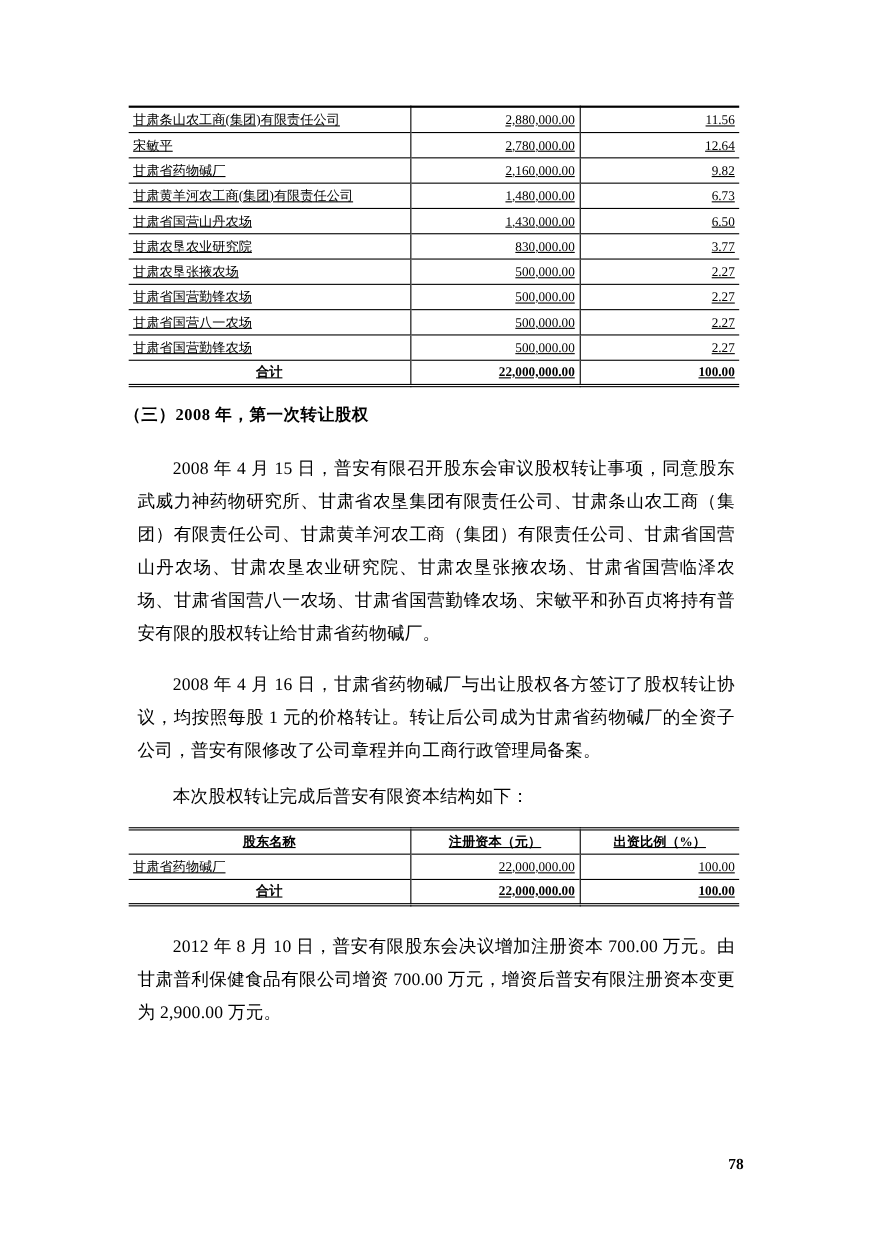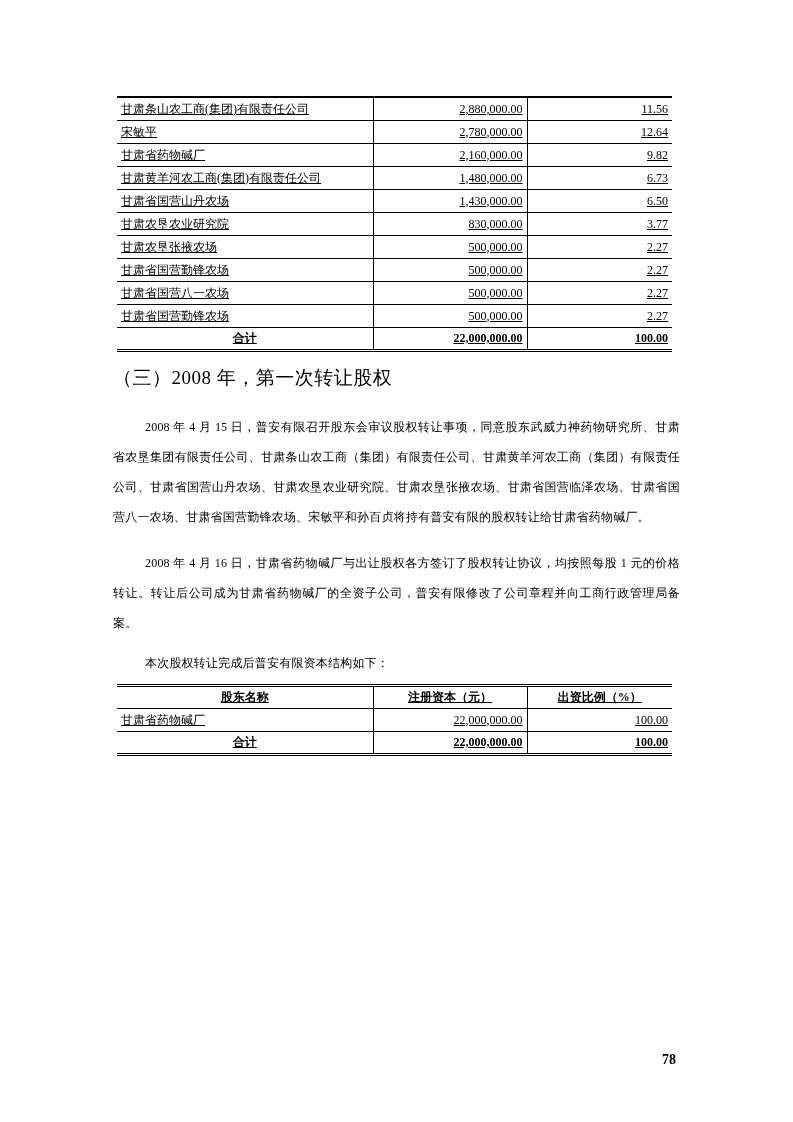--- a/index.html
+++ b/index.html
@@ -53,32 +53,32 @@
   .doc-table th {
     font-weight: bold;
     text-align: center;
   }
   .doc-table .total-row td { font-weight: bold; }
   .doc-table .total-row td:first-child { text-align: center; }
   #table1 { border-top: 2px solid #000; border-bottom: 3px double #000; }
   #table2 { border-top: 3px double #000; border-bottom: 3px double #000; margin-top: 6px; }
   
   .section-heading {
-    font-size: 19px;
-    font-weight: normal;
+    font-size: 15px;
+    font-weight: bold;
     line-height: 26px;
     margin: 13px 0 0 0;
     letter-spacing: 0.5px;
   }
   .para {
-    font-size: 12px;
+    font-size: 16px;
     line-height: 30px;
     text-align: justify;
     text-indent: 32px;
-    margin: 0;
+    margin: 12px;
     letter-spacing: 0.2px;
   }
   #para1 { margin-top: 21px; }
   #para2 { margin-top: 16px; }
   #para3 { margin-top: 10px; }
   #heading4 { margin-top: 13px; }
   #para4 { margin-top: 22px; }
   
   .page-number {
     position: absolute;
@@ -192,17 +192,18 @@
       <tbody>
         <tr class="total-row">
           <td>合计</td>
           <td>22,000,000.00</td>
           <td>100.00</td>
         </tr>
       </tbody>
     </table>
 
 
+    <p class="para" id="para4">2012 年 8 月 10 日，普安有限股东会决议增加注册资本 700.00 万元。由甘肃普利保健食品有限公司增资 700.00 万元，增资后普安有限注册资本变更为 2,900.00 万元。</p>
 
   </div>
 
   <div class="page-number">78</div>
 </div>
 
 </body></html>

